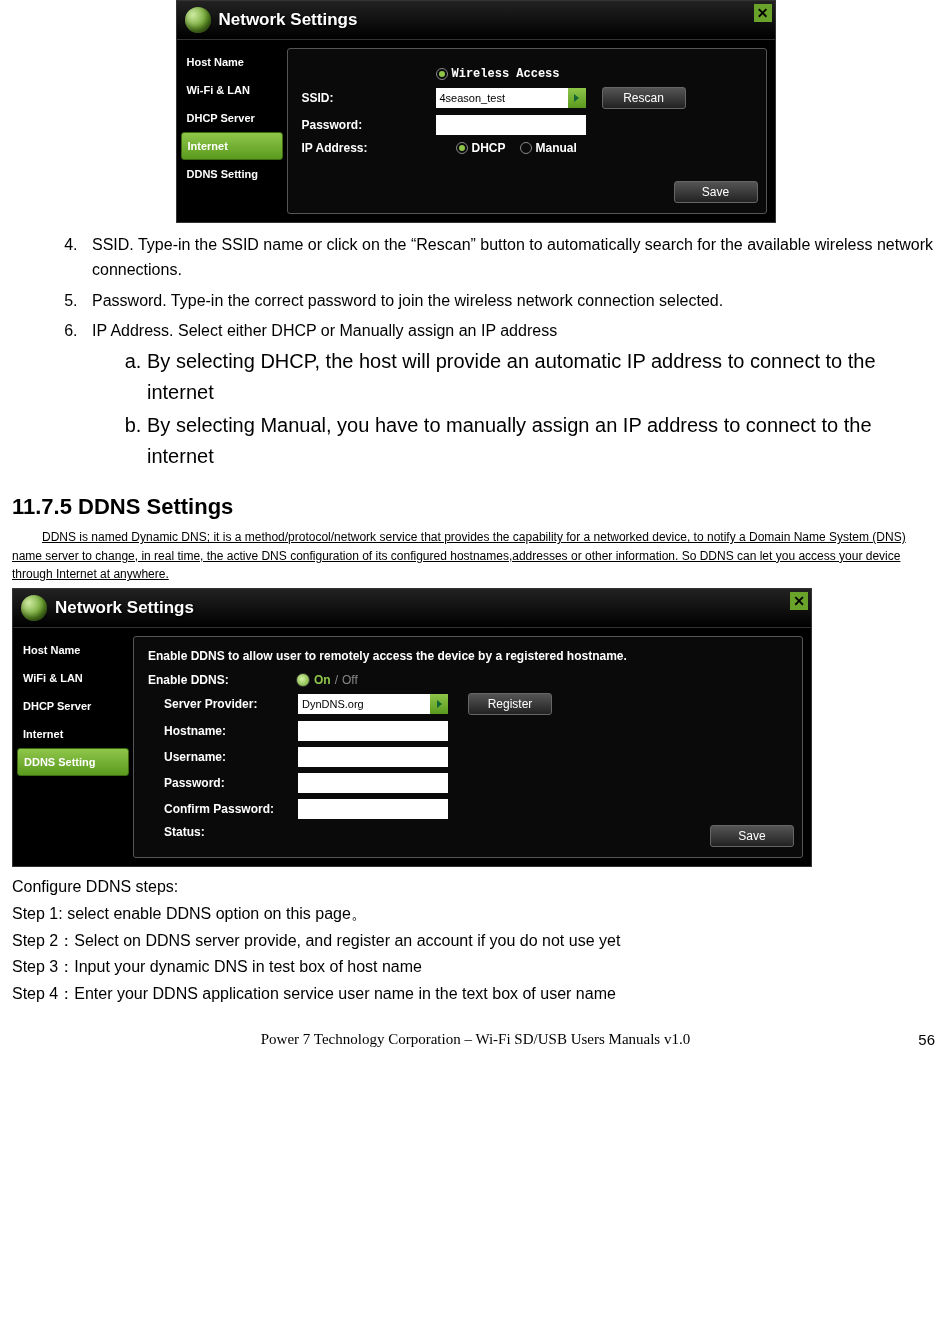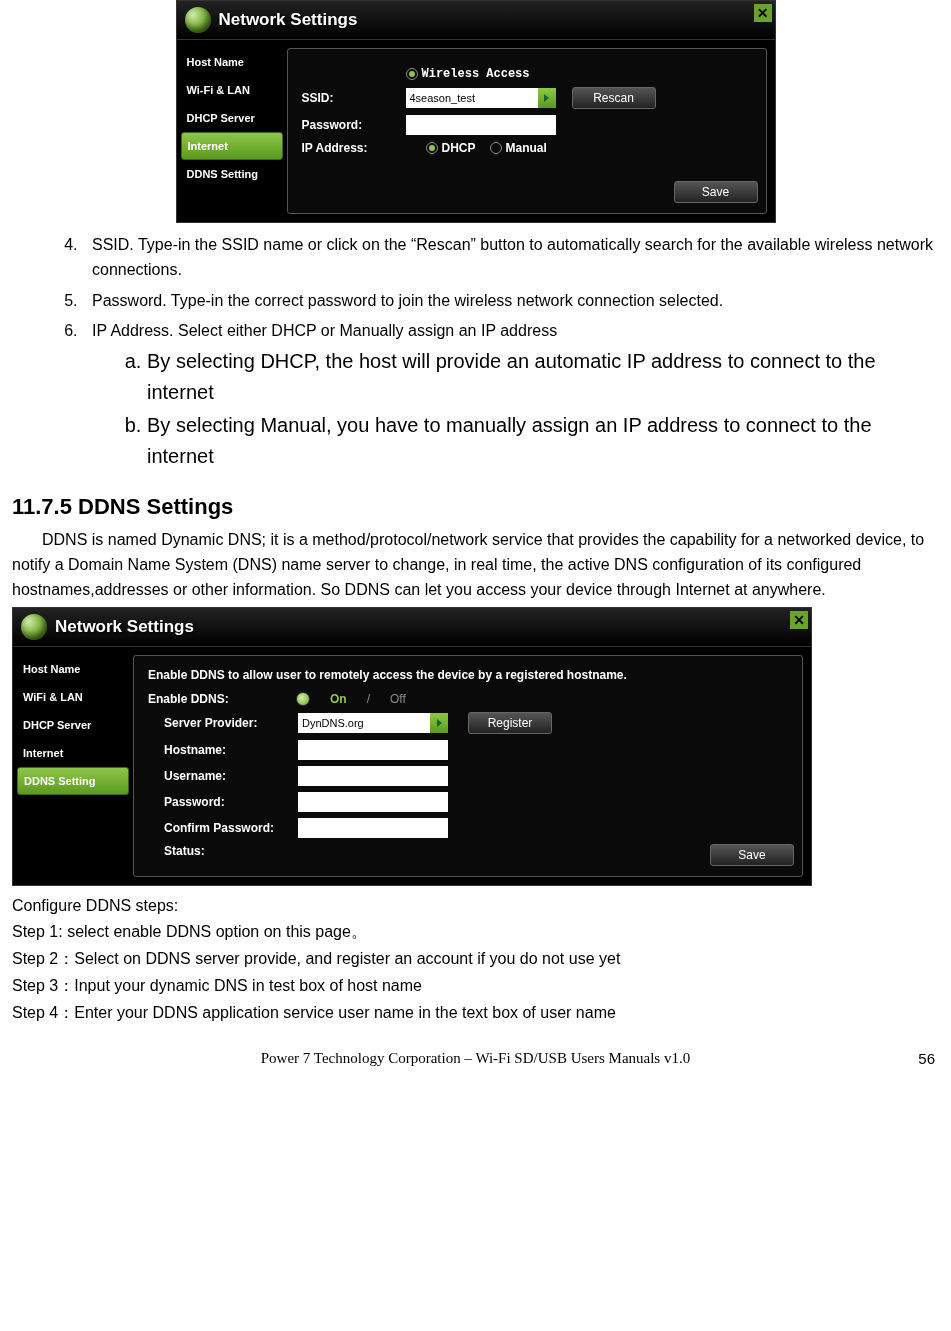--- a/index.html
+++ b/index.html
@@ -38,21 +38,21 @@
     background: linear-gradient(#8fc64a,#5a9a1e);
     border: 1px solid #3a6b12; border-radius: 3px;
     margin: 0 4px; padding: 7px 6px;
   }
   .content {
     flex: 1; border: 1px solid #555; border-radius: 3px;
     margin: 8px 8px 8px 0; padding: 12px 14px; min-height: 160px;
     position: relative; background: #0a0a0a;
   }
   .row { display: flex; align-items: center; margin: 6px 0; font-size: 12px; }
-  .row .lab { width: 104px; font-weight: bold; }
+  .row .lab { width: 134px; font-weight: bold; }
   .row .lab2 { width: 150px; font-weight: bold; padding-left: 16px; }
   .row .lab3 { width: 148px; font-weight: bold; }
   .radio { width: 12px; height: 12px; border-radius: 50%; border: 1px solid #888; display: inline-block; margin-right: 4px; vertical-align: middle; position: relative; }
   .radio.on::after { content:""; position:absolute; inset:2px; border-radius:50%; background:#8fc64a; }
   .txt-in {
     width: 150px; height: 20px; background: #fff; color: #000;
     display:flex; align-items:center; padding:0 4px; font-size:11px;
   }
   .dd-in {
     width: 150px; height: 20px; background: #fff; color: #000;
@@ -65,33 +65,33 @@
   .dd-arrow::after { content:""; border-left:4px solid transparent; border-right:4px solid transparent; border-bottom:0; border-top:5px solid #163; transform:none; }
   .dd-arrow.tri::after { border-left:5px solid #163; border-top:4px solid transparent; border-bottom:4px solid transparent; border-right:0; }
   .btn {
     min-width: 84px; height: 22px; border-radius: 3px;
     background: linear-gradient(#555,#222); border:1px solid #666;
     color:#fff; font-size:12px; display:inline-flex; align-items:center; justify-content:center;
     cursor:pointer; padding: 0 14px;
   }
   .btn.save { position:absolute; right:8px; bottom:10px; }
   .instr { font-size:12px; font-weight:bold; margin-bottom:10px; }
-  .toggle-wrap { display:inline-flex; align-items:center; gap:20px; }
+  .toggle-wrap { display:inline-flex; align-items:center; gap:4px; }
   .tdot { width:14px; height:14px; border-radius:50%; background:radial-gradient(circle at 40% 40%, #d4f3a3, #6aa32a); border:1px solid #333; }
   .tog-on { color:#8fc64a; font-weight:bold; font-size:12px; }
   .tog-off { color:#888; font-size:12px; }
   .tog-sep { color:#888; }
 
   
   .doc-list { margin: 10px 0 10px 70px; }
   .doc-list > li { margin: 4px 0 6px 0; padding-left: 10px; line-height: 1.55; font-size: 16px; }
   .doc-sub { list-style: lower-alpha; margin: 2px 0 2px 55px; }
   .doc-sub > li { margin: 2px 0; line-height:1.55; font-size:20px; }
   h2.section { font-size: 22px; font-weight: bold; margin: 22px 0 8px 0; }
-  p.para { font-size:16px; line-height:1.55; margin: 0 0 4px 0; }
+  p.para { font-size:12px; line-height:1.55; margin: 0 0 4px 0; text-decoration: underline; }
   p.para.indent { text-indent: 30px; }
   p.step { font-size:16px; line-height:1.55; margin: 2px 0; }
   .footer { text-align:center; font-family: "Times New Roman", serif; font-size:15px; margin-top: 24px; position:relative; }
   .footer .pnum { position:absolute; right:4px; top:0; font-family: Arial, sans-serif; font-size:15px; }
 </style>
 </head>
 <body>
 
 <div class="page">
 

